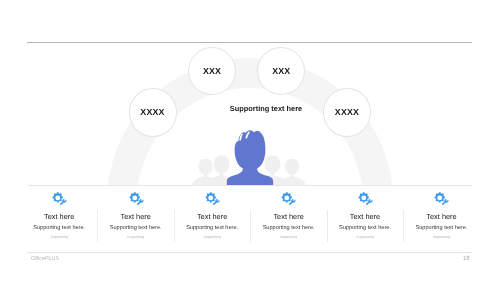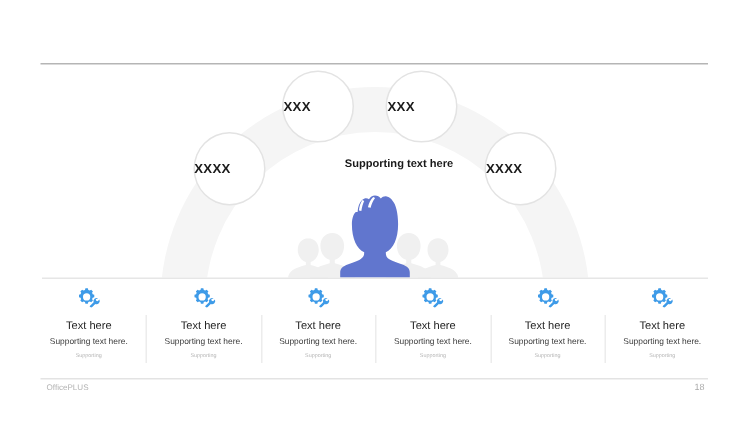--- a/index.html
+++ b/index.html
@@ -13,21 +13,21 @@
   .hr{position:absolute;height:1px;}
   .hr.top{left:27px;width:445px;top:42px;background:#b5b5b5;}
   .hr.mid{left:28px;width:444px;top:185px;background:#e6e6e6;}
   .hr.foot{left:27px;width:445px;top:252px;background:#e3e3e3;}
 
   
   .artsvg{position:absolute;left:0;top:0;}
 
   
   .circ{position:absolute;border-radius:50%;background:#ffffff;border:1px solid #e3e3e3;
-        display:flex;align-items:center;box-sizing:border-box;}
+        display:flex;align-items:center;justify-content:center;box-sizing:border-box;}
   .circ span{font-weight:bold;font-size:8.8px;color:#1a1a1a;letter-spacing:.2px;}
   .c1{left:128.5px;top:88.3px;width:48px;height:48.4px;}
   .c2{left:188px;top:46.5px;width:48px;height:48px;}
   .c3{left:257.3px;top:46.5px;width:48px;height:48px;}
   .c4{left:323px;top:88.3px;width:48px;height:48.4px;}
 
   .suptext{position:absolute;left:16px;width:500px;text-align:center;top:104px;
            font-size:7.4px;font-weight:bold;color:#1a1a1a;}
 
   

